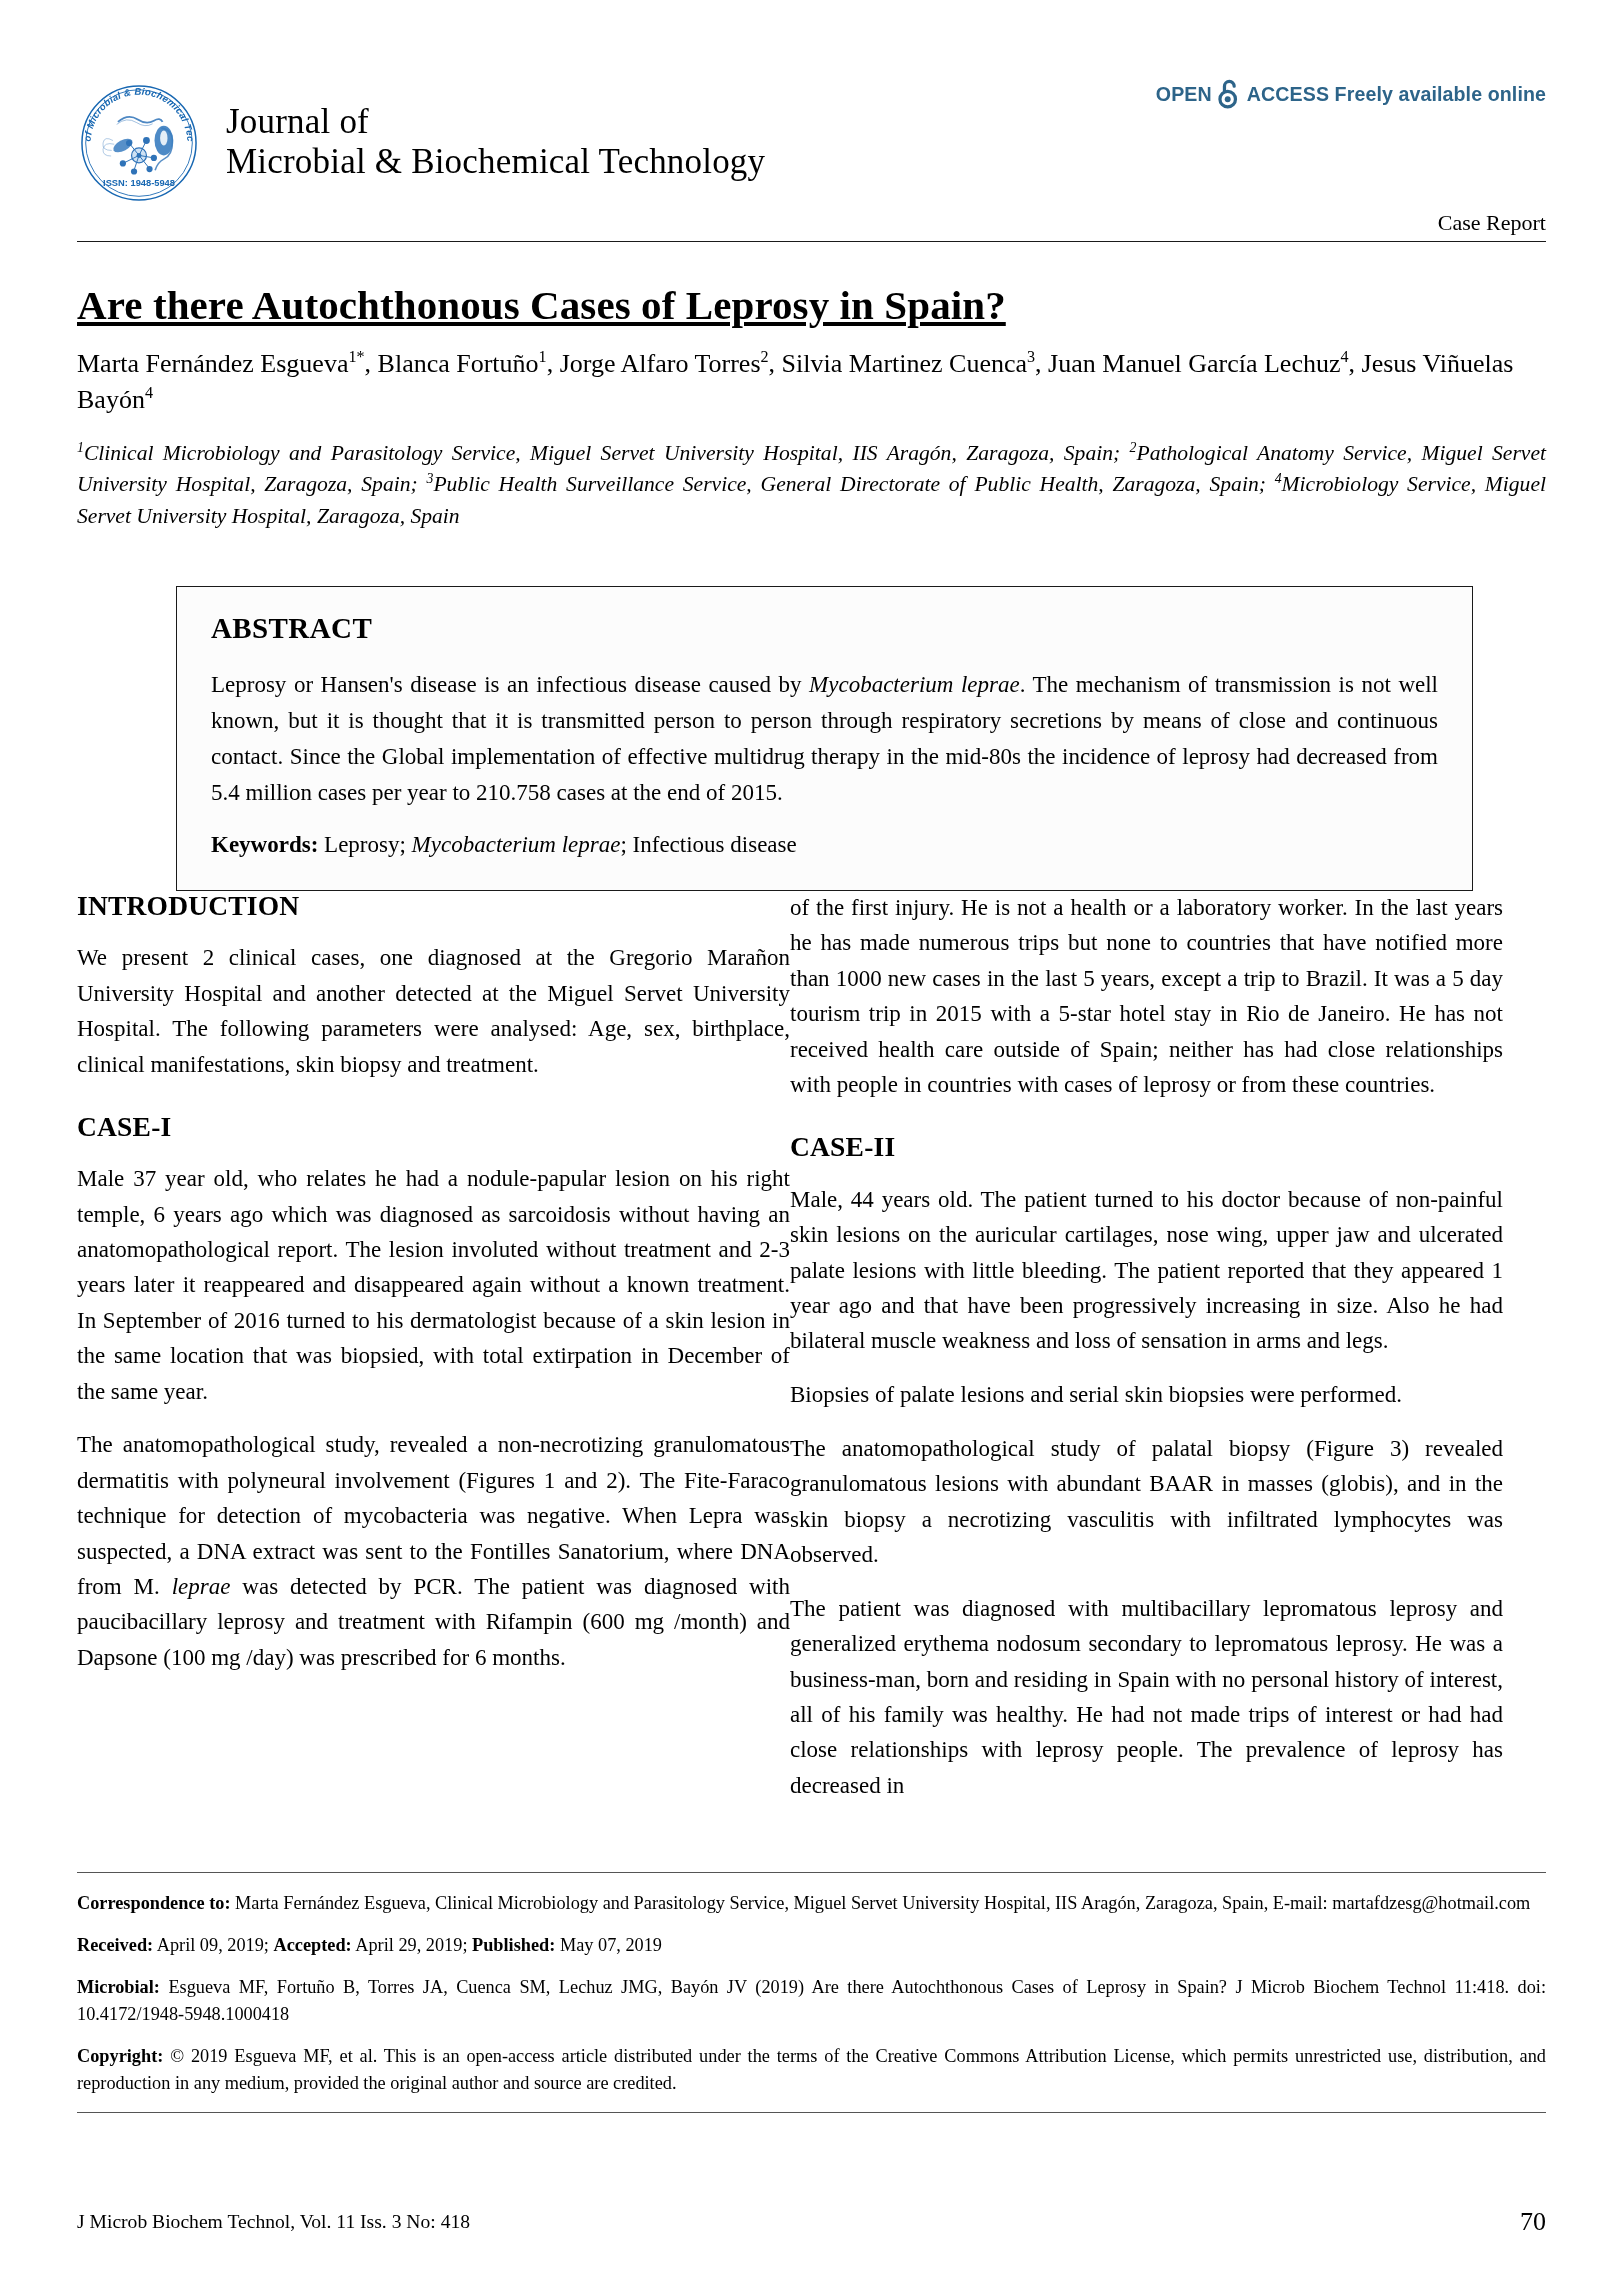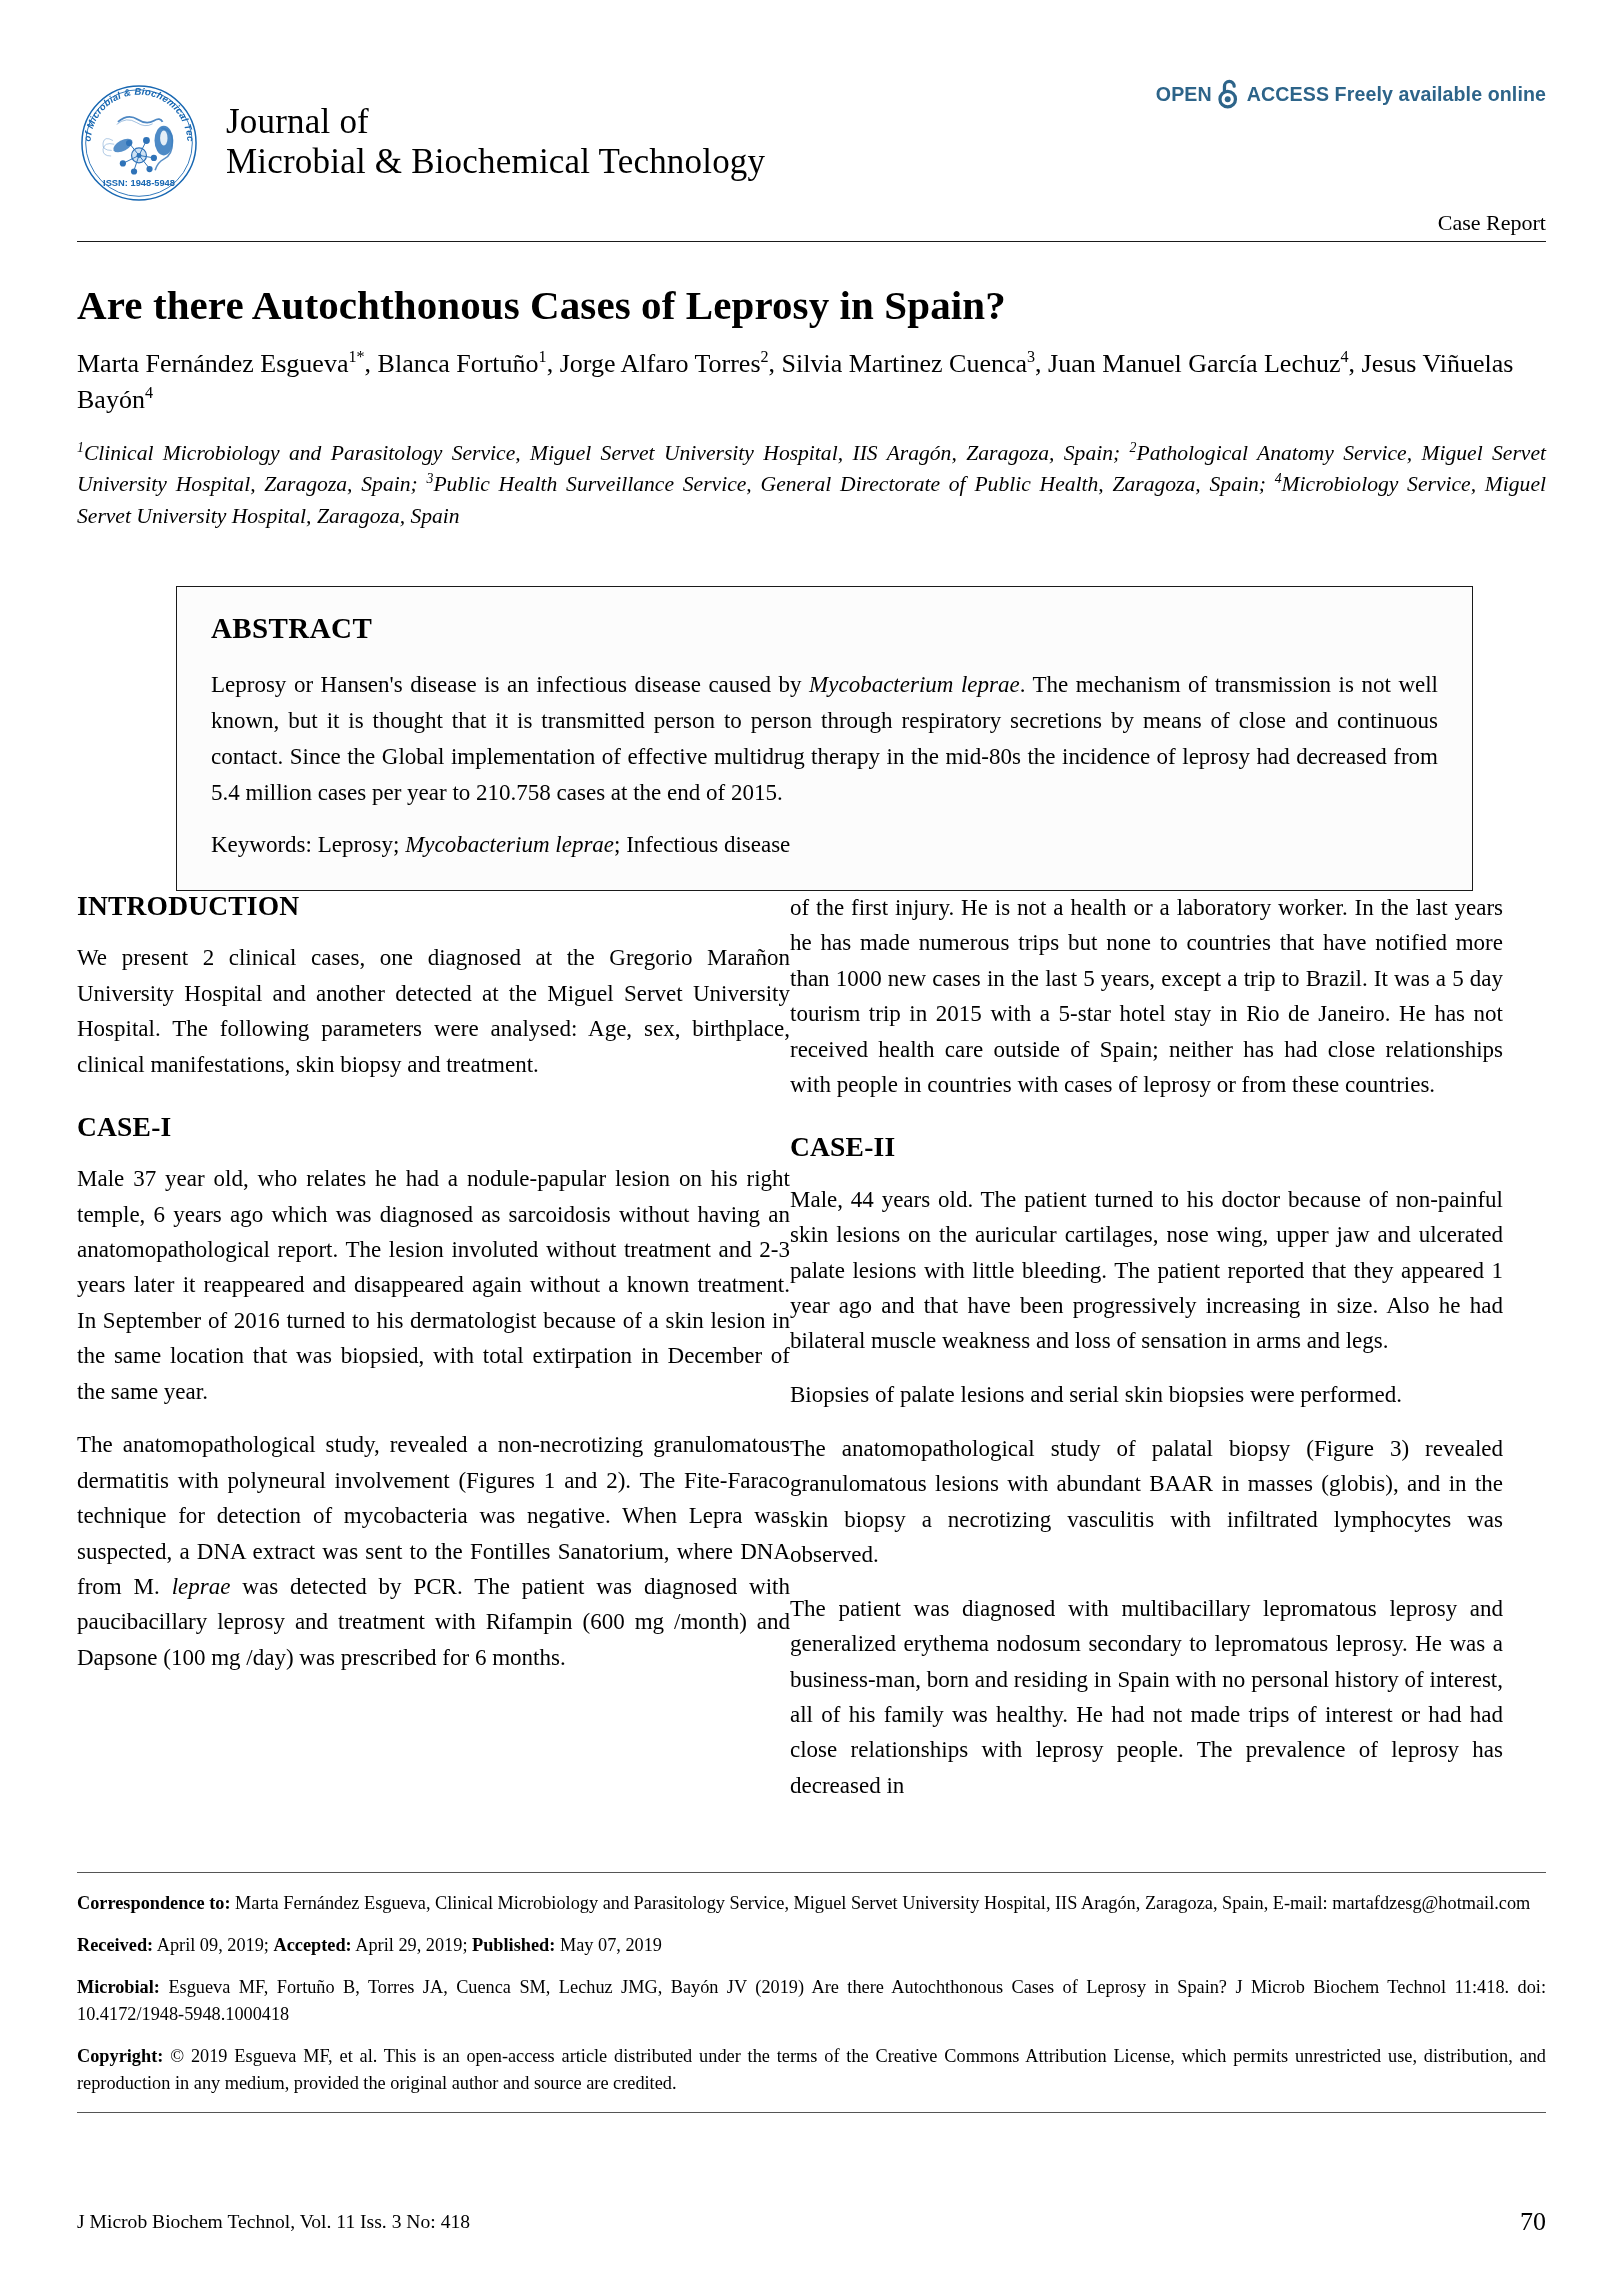--- a/index.html
+++ b/index.html
@@ -38,21 +38,21 @@
   }
   .header-rule {
     position:absolute; left:77px; top:241px; width:1469px;
     border-top:1.6px solid #1a1a1a;
   }
 
   
   .title-block { position:absolute; left:77px; top:281px; width:1469px; }
   .art-title {
     font-size:41px; font-weight:700; line-height:1.18;
-    letter-spacing:0.1px; margin:0 0 17px 0;
+    letter-spacing:0.1px; margin:0 0 17px 0;text-decoration:underline;
   }
   .authors {
     font-size:26px; line-height:1.38; margin:0 0 19.6px 0;
   }
   .authors sup { font-size:.62em; vertical-align:super; }
   .affils {
     font-size:21.6px; line-height:1.46; font-style:italic;
     text-align:justify; margin:0;
   }
   .affils sup { font-size:.64em; vertical-align:super; font-style:italic; }
@@ -60,21 +60,21 @@
   
   .abstract-box {
     position:absolute; left:176px; top:586px; width:1297px;
     border:1.6px solid #1a1a1a; background:#fcfcfc;
     box-sizing:border-box; padding:25px 34px 27.5px 34px;
   }
   .abstract-heading { font-size:29px; font-weight:700; letter-spacing:0.4px; margin:0 0 22px 0; }
   .abstract-text { font-size:23px; line-height:1.56; text-align:justify; margin:0 0 17px 0; }
   .abstract-text i { font-style:italic; }
   .keywords { font-size:23px; line-height:1.5; margin:0; }
-  .keywords b { font-weight:400; }
+  .keywords b { font-weight:700; }
   .keywords i { font-style:italic; }
 
   
   .body-cols {
     position:absolute; left:77px; top:890px; width:1469px;
     display:flex; 
   }
   .col { width:713px; }
   .sec-head {
     font-size:27.5px; font-weight:700; letter-spacing:0.2px;

